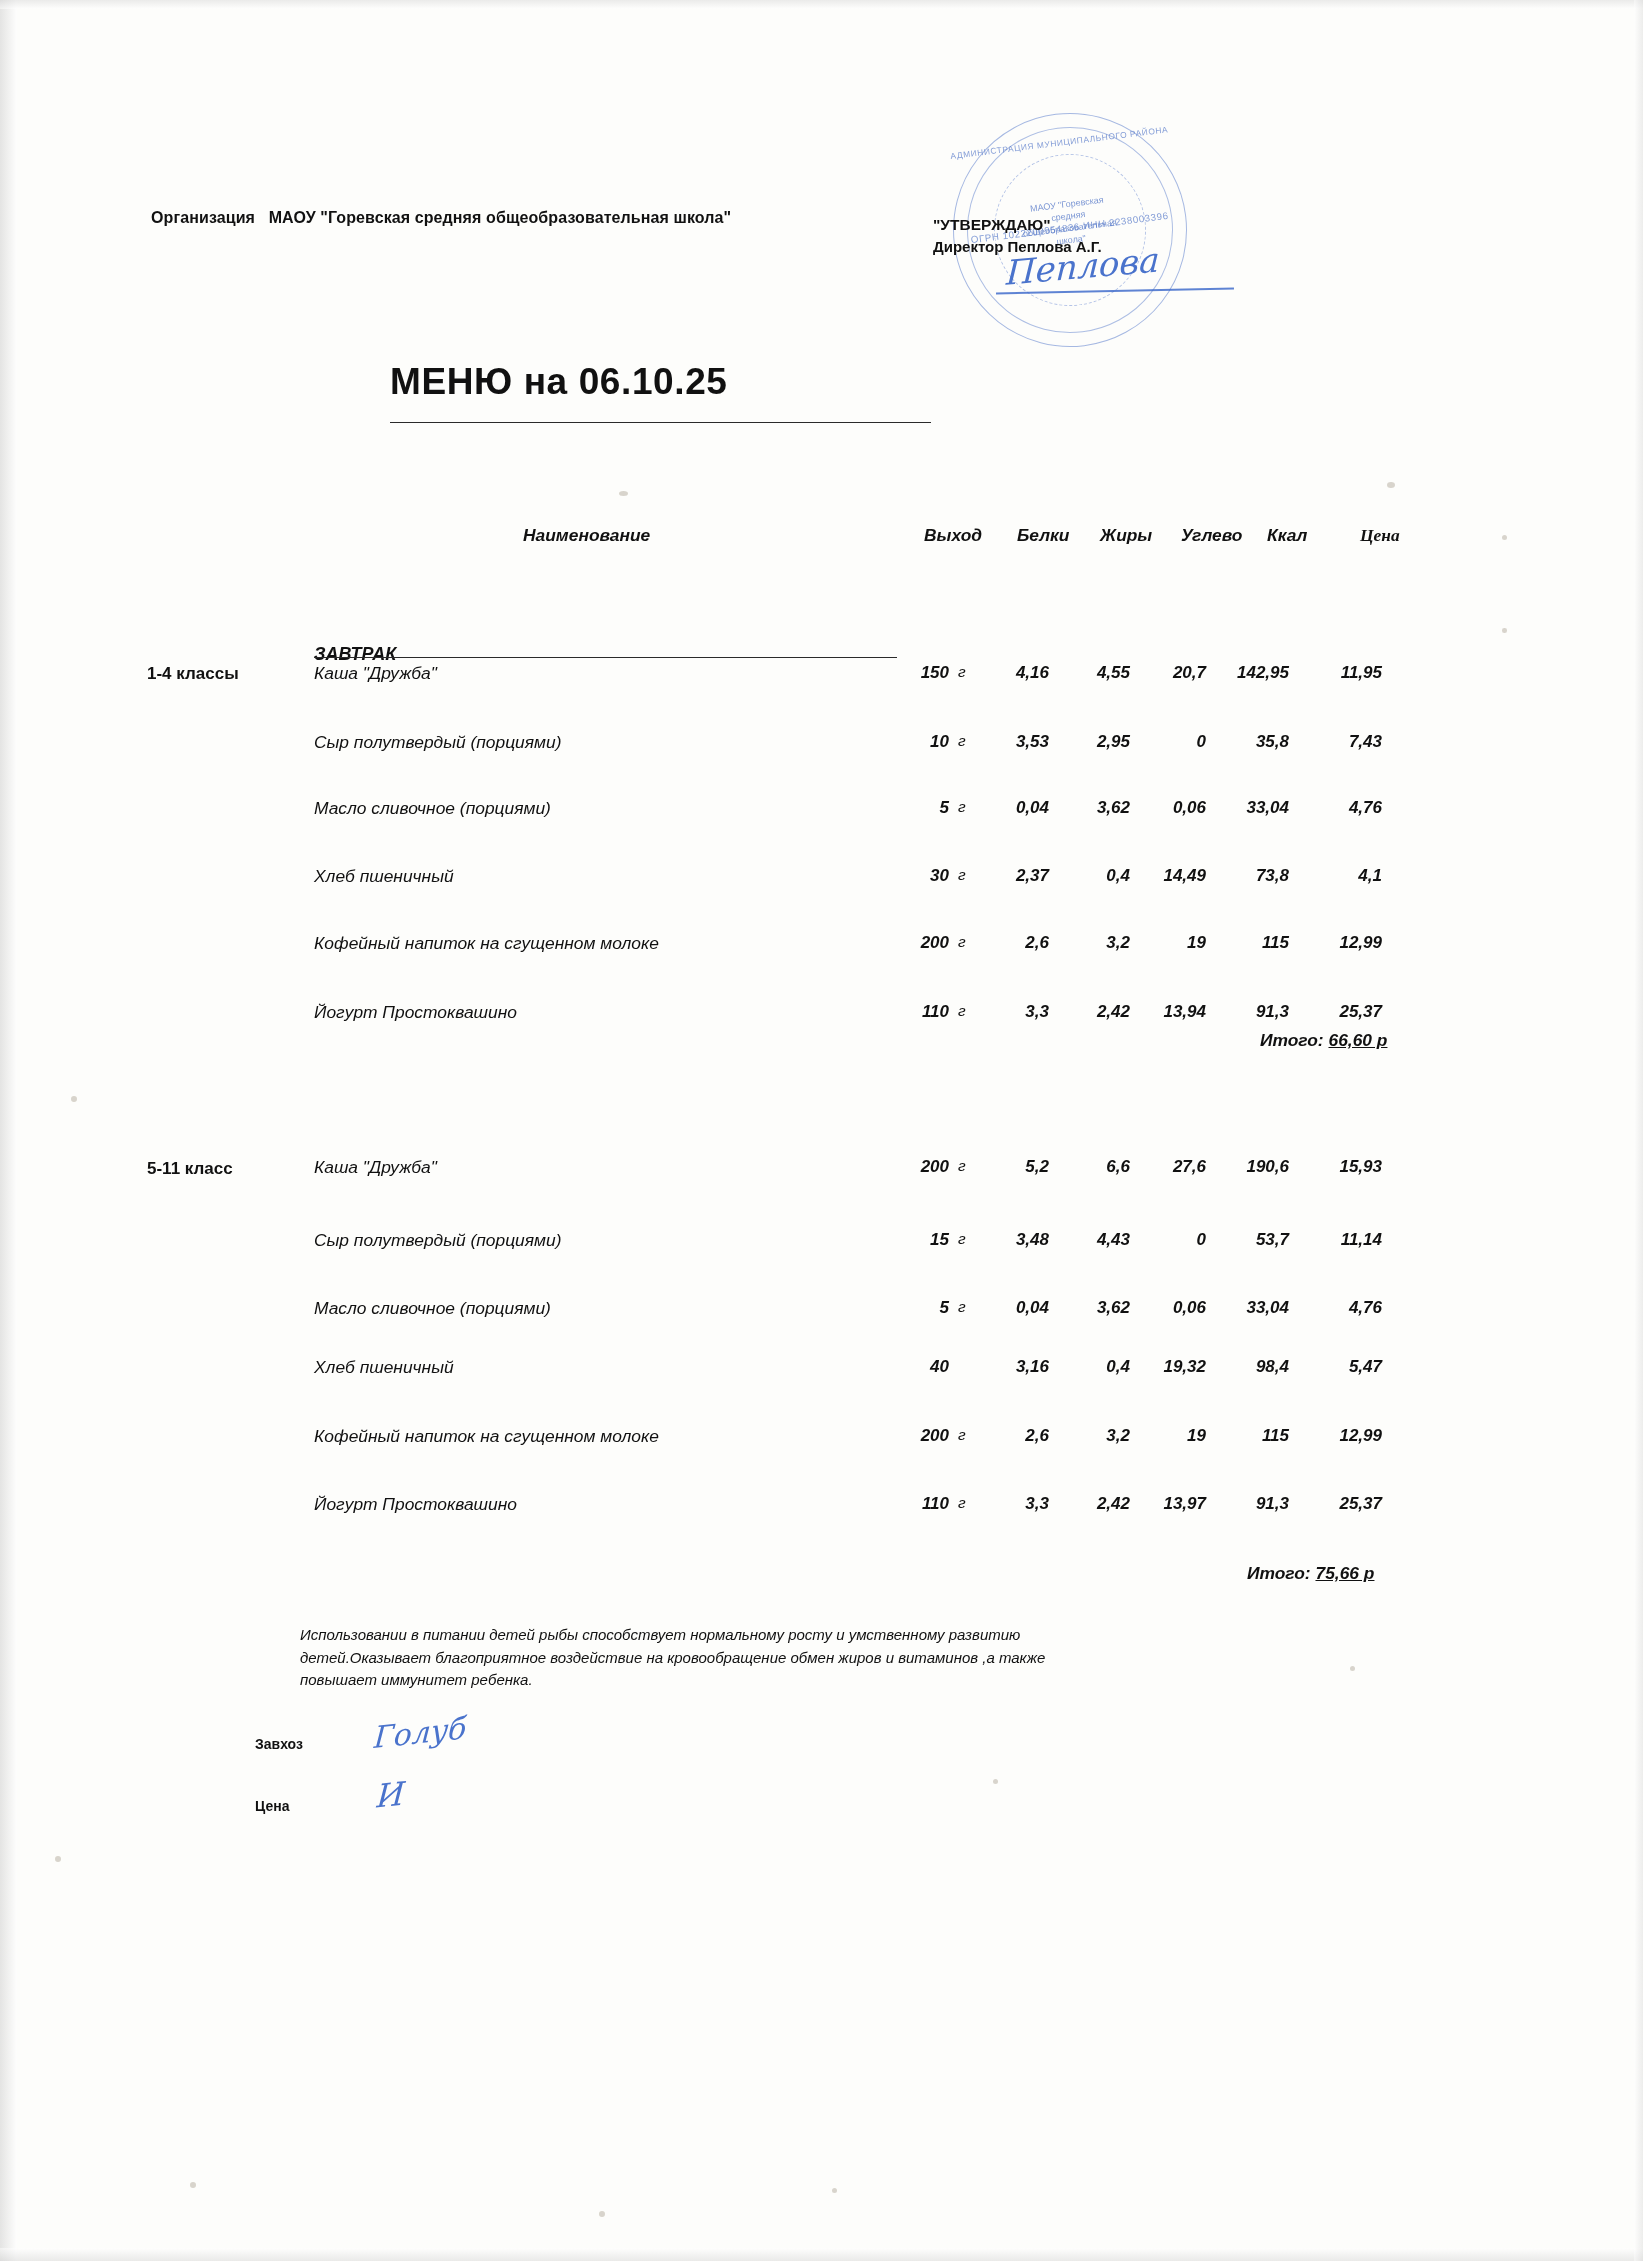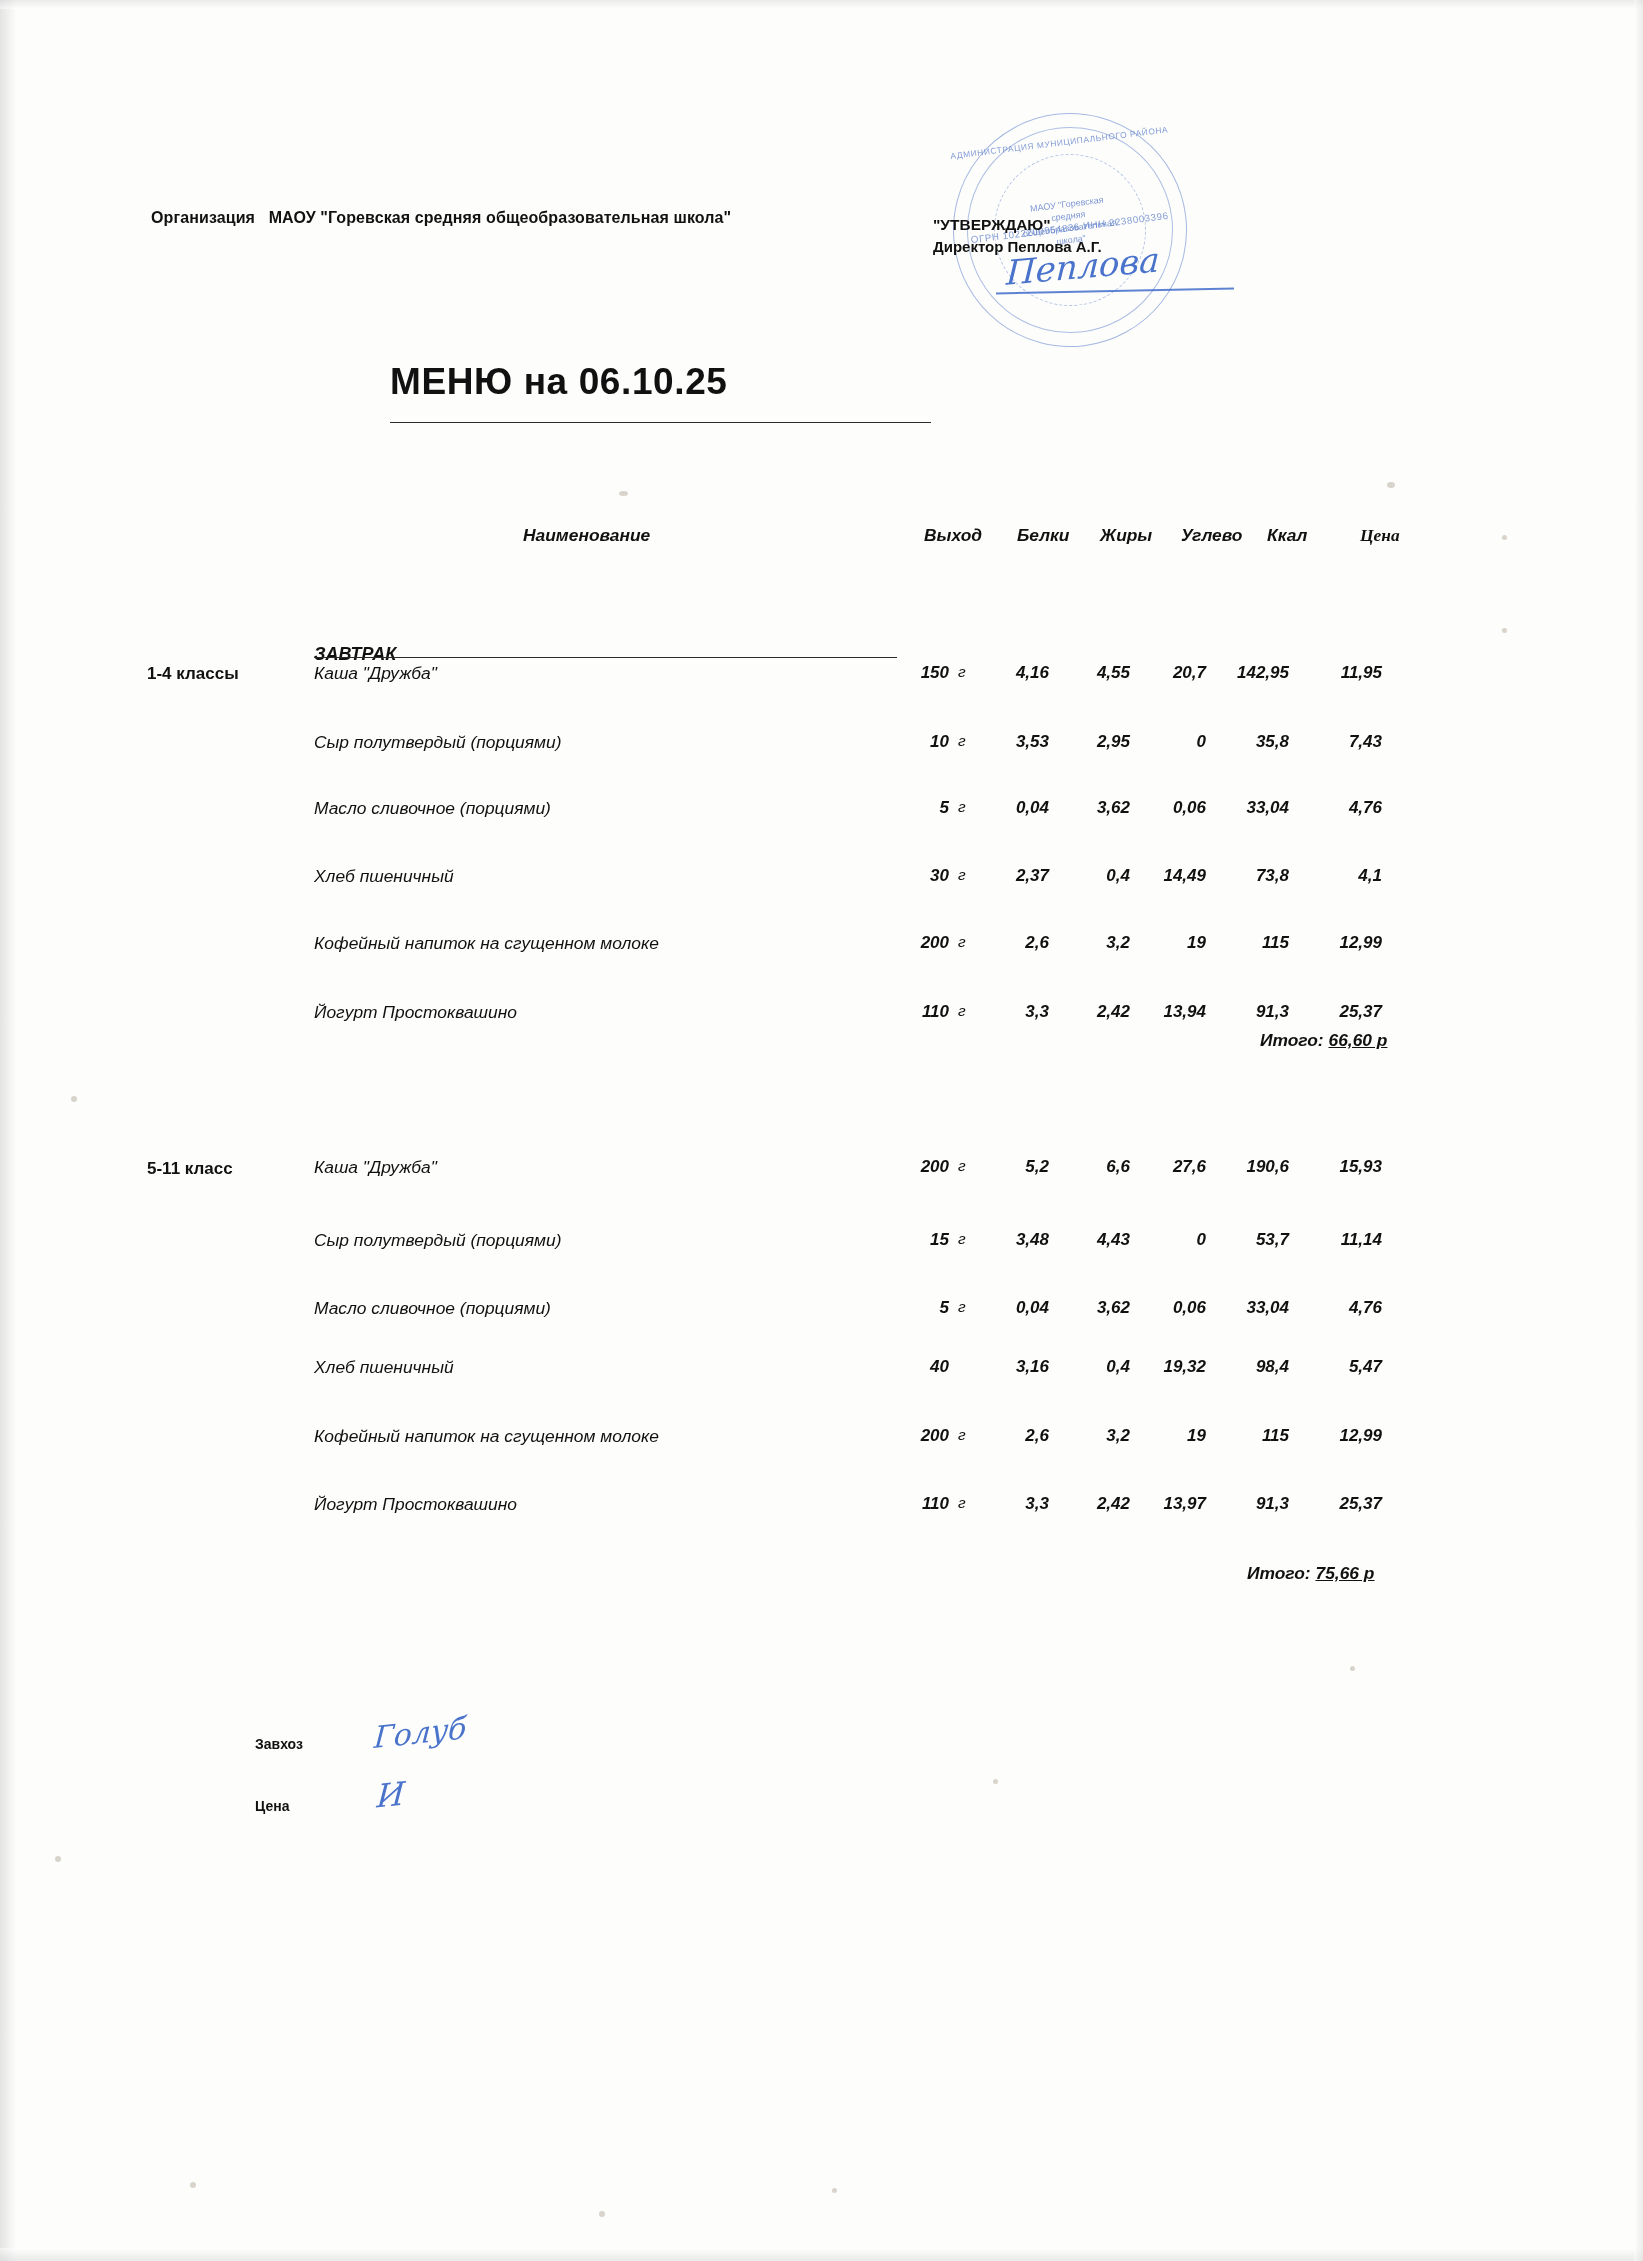--- a/index.html
+++ b/index.html
@@ -458,20 +458,21 @@
     <span class="num c-carb">13,97</span>
     <span class="num c-kcal">91,3</span>
     <span class="num c-price">25,37</span>
   </div>
 
   <div class="total" style="left:1247px;top:1563px;">
     <span>Итого:</span>
     <span class="val">75,66 р</span>
   </div>
 
+  <div class="note">Использовании в питании детей рыбы способствует нормальному росту и умственному развитию детей.Оказывает благоприятное воздействие  на кровообращение обмен жиров и витаминов ,а также повышает иммунитет ребенка.</div>
 
   <div class="sig-label" style="left:255px;top:1736px;">Завхоз</div>
   <div class="sig-scribble" style="left:374px;top:1715px;font-size:30px;">Голуб</div>
 
   <div class="sig-label" style="left:255px;top:1798px;">Цена</div>
   <div class="sig-scribble" style="left:377px;top:1776px;font-size:32px;">И</div>
 
 </div>
 
 

